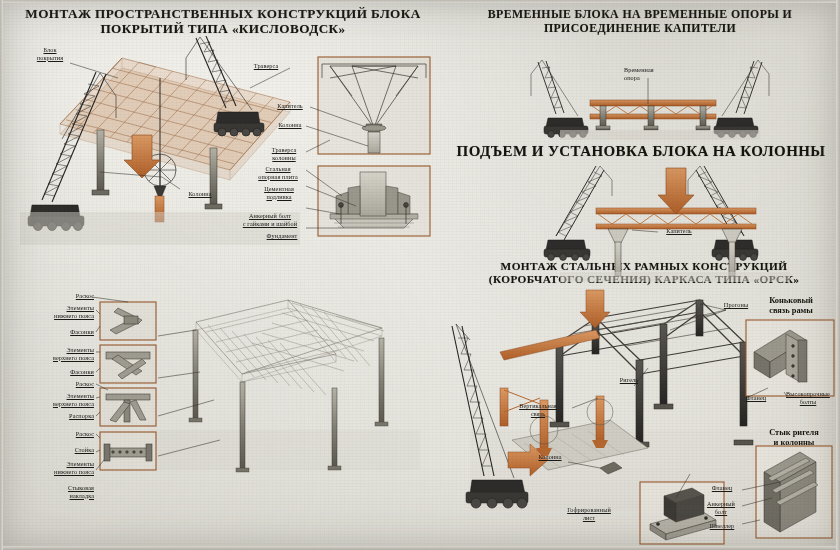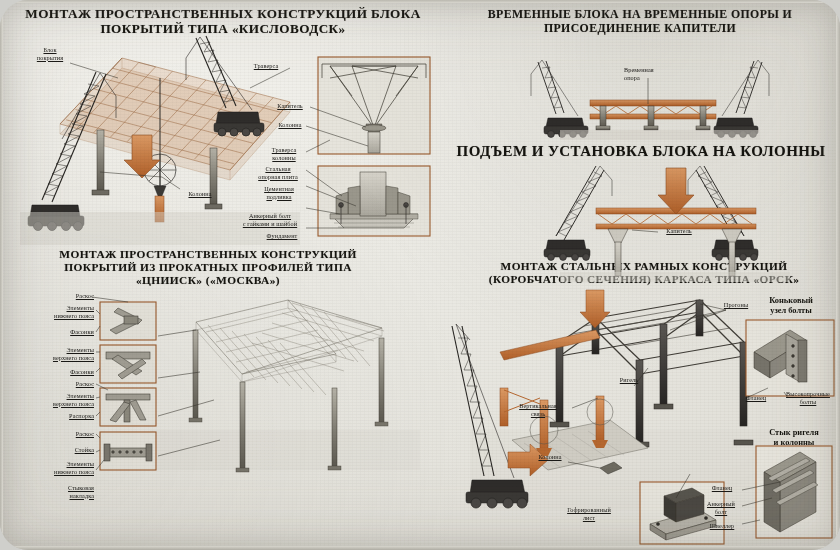--- a/index.html
+++ b/index.html
@@ -2,21 +2,20 @@
 <html><head>
 <meta charset="utf-8">
 <style>
   html,body{margin:0;padding:0;background:#cfcfcb;}
   #poster{
     position:relative;width:840px;height:550px;overflow:hidden;
     background:
       radial-gradient(ellipse at 20% 15%, #f2f1ec 0%, #e9e8e2 45%, #dedcd4 100%);
     font-family:"Liberation Serif", serif;
     color:#1c1b19;
-    border-radius:28px;
   }
   
   #poster:before{
     content:"";position:absolute;inset:0;pointer-events:none;z-index:40;
     background:
       repeating-linear-gradient(0deg, rgba(120,115,105,.045) 0 1px, rgba(255,255,255,0) 1px 3px),
       repeating-linear-gradient(90deg, rgba(120,115,105,.03) 0 1px, rgba(255,255,255,0) 1px 4px),
       radial-gradient(circle at 78% 8%, rgba(150,145,130,.12), rgba(0,0,0,0) 40%),
       radial-gradient(circle at 8% 80%, rgba(150,145,130,.10), rgba(0,0,0,0) 45%);
     mix-blend-mode:multiply;opacity:.85;
@@ -59,23 +58,20 @@
 <div id="poster">
 
   <div class="ttl" style="left:8px;top:6px;width:430px;font-size:13.2px;">МОНТАЖ ПРОСТРАНСТВЕННЫХ КОНСТРУКЦИЙ БЛОКА
 ПОКРЫТИЙ ТИПА «КИСЛОВОДСК»</div>
 
   <div class="ttl" style="left:450px;top:8px;width:380px;font-size:11.8px;">ВРЕМЕННЫЕ БЛОКА НА ВРЕМЕННЫЕ ОПОРЫ
 И ПРИСОЕДИНЕНИЕ КАПИТЕЛИ</div>
 
   <div class="ttl" style="left:450px;top:143px;width:382px;font-size:15px;">ПОДЪЕМ И УСТАНОВКА БЛОКА НА КОЛОННЫ</div>
 
-  <div class="ttl" style="left:48px;top:248px;width:320px;font-size:11.4px;">МОНТАЖ ПРОСТРАНСТВЕННЫХ КОНСТРУКЦИЙ
-ПОКРЫТИЙ ИЗ ПРОКАТНЫХ ПРОФИЛЕЙ
-ТИПА «ЦНИИСК» («МОСКВА»)</div>
 
   <div class="ttl" style="left:452px;top:260px;width:384px;font-size:11.3px;">МОНТАЖ СТАЛЬНЫХ РАМНЫХ КОНСТРУКЦИЙ
 (КОРОБЧАТОГО СЕЧЕНИЯ) КАРКАСА ТИПА «ОРСК»</div>
 
   <svg viewBox="0 0 840 550">
     <defs>
       <linearGradient id="gmetal" x1="0" y1="0" x2="0" y2="1">
         <stop offset="0" stop-color="#b7b4a9"></stop>
           <stop offset=".5" stop-color="#848177"></stop>
           <stop offset="1" stop-color="#5b584f"></stop>
@@ -837,21 +833,21 @@
 
   <div class="lbl u" style="left:712px;top:301px;width:48px;">Прогоны</div>
   <div class="lbl u" style="left:608px;top:376px;width:42px;">Ригель</div>
   <div class="lbl u" style="left:506px;top:402px;width:64px;">Вертикальная
 связь</div>
   <div class="lbl u" style="left:528px;top:453px;width:44px;">Колонна</div>
   <div class="lbl u" style="left:556px;top:506px;width:66px;">Гофрированный
 лист</div>
 
   <div class="cap" style="left:748px;top:296px;width:86px;">Коньковый
-узел болты</div>
+связь рамы</div>
   <div class="lbl u" style="left:736px;top:394px;width:40px;">Фланец</div>
   <div class="lbl u" style="left:778px;top:390px;width:60px;">Высокопрочные
 болты</div>
 
   <div class="cap" style="left:752px;top:428px;width:84px;text-align:center;">Стык ригеля
 и колонны</div>
   <div class="lbl u" style="left:702px;top:484px;width:40px;">Фланец</div>
   <div class="lbl u" style="left:698px;top:500px;width:46px;">Анкерный
 болт</div>
   <div class="lbl u" style="left:700px;top:522px;width:44px;">Швеллер</div>

